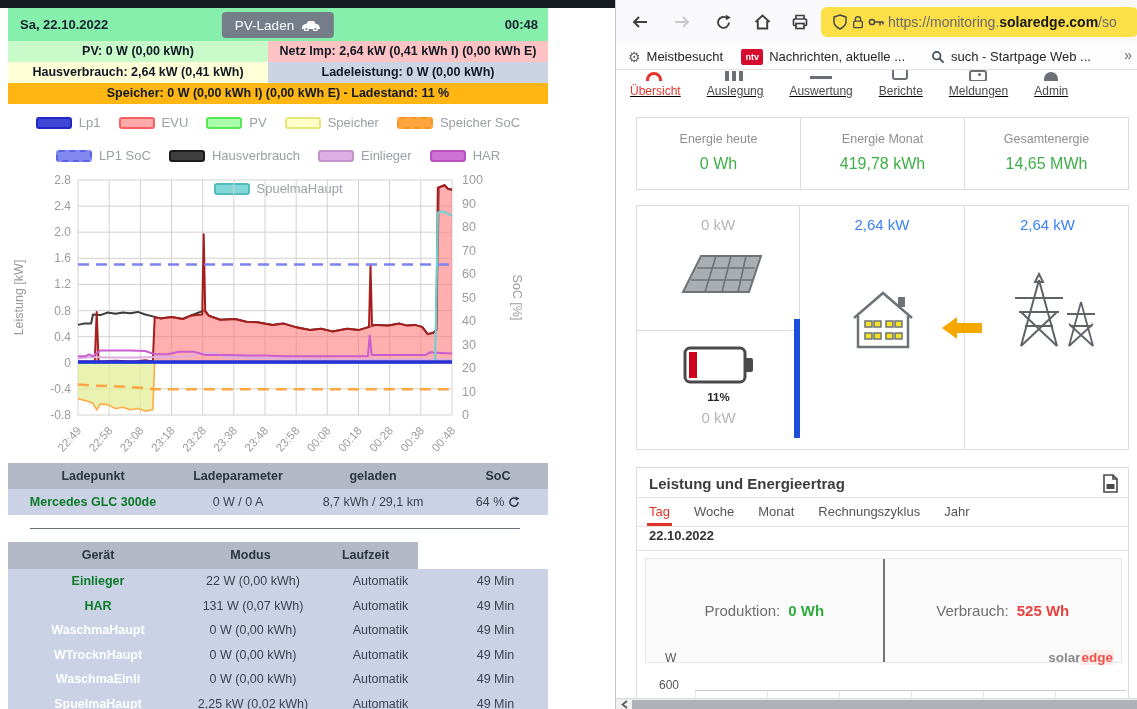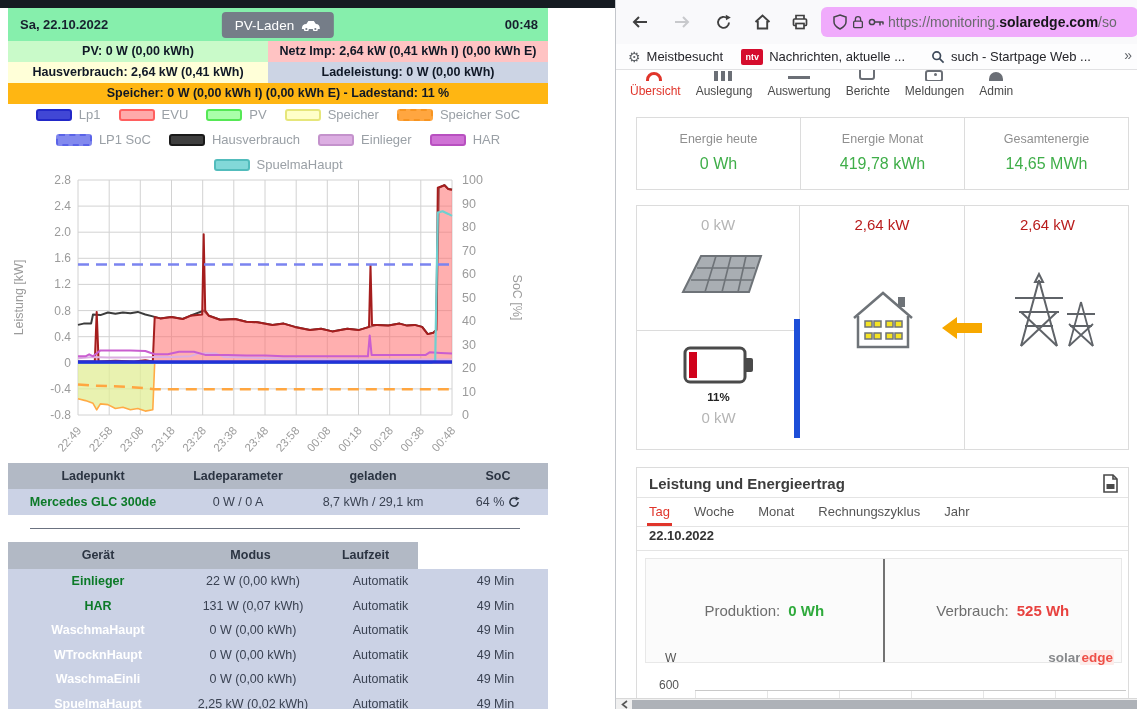--- a/index.html
+++ b/index.html
@@ -14,21 +14,21 @@
   .app-topbar .time{position:absolute;right:10px;top:0;line-height:33px;font-size:13px;font-weight:600;color:#17202e;}
   .pv-laden{position:absolute;left:50%;transform:translateX(-50%);top:4px;height:26px;background:#757d88;
             border:none;border-radius:4px;color:#fff;font-size:13.5px;padding:0 13px;display:flex;align-items:center;gap:7px;
             font-family:inherit;cursor:pointer;}
   .status-cell{position:absolute;height:21px;line-height:21px;text-align:center;font-size:12.5px;font-weight:bold;color:#101826;white-space:nowrap;overflow:hidden;}
   .cell-pv{left:8px;top:41px;width:260px;background:#c9fac9;}
   .cell-netz{left:268px;top:41px;width:280px;background:#ffc3c3;}
   .cell-haus{left:8px;top:62px;width:260px;background:#ffffd8;}
   .cell-lade{left:268px;top:62px;width:280px;background:#ccd4e4;}
   .cell-speicher{left:8px;top:83px;width:540px;background:#ffb612;}
-  .legend{position:absolute;left:8px;top:107px;width:540px;display:flex;flex-direction:column;gap:10px;justify-content:center;}
+  .legend{position:absolute;left:8px;top:115px;width:540px;display:flex;flex-direction:column;gap:18px;justify-content:center;}
   .legend-row{display:flex;justify-content:center;gap:18px;}
   .legend-item{display:flex;align-items:center;gap:7px;cursor:pointer;}
   .legend-swatch{width:36px;height:12px;border-radius:3px;}
   .legend-label{font-size:13px;color:#9aa0a6;}
   #chart{position:absolute;left:8px;top:170px;}
   
   .tbl{position:absolute;left:8px;width:540px;}
   .tbl-row{display:flex;}
   .tbl-cell{height:26px;line-height:26px;text-align:center;font-size:12.5px;color:#3a4252;white-space:nowrap;overflow:hidden;}
   .tbl-head .tbl-cell{font-weight:bold;color:#2b3442;background:#b2b9c5;}
@@ -38,49 +38,49 @@
   .t2 .tbl-cell{height:24.5px;line-height:24.5px;}
   .t2 .tbl-head .tbl-cell{height:27px;line-height:27px;}
   .name-green{font-weight:bold;color:#0c7a28;}
   .name-white{font-weight:bold;color:#ffffff;}
   .divider{position:absolute;left:30px;top:528px;width:490px;border:none;border-top:1px solid #6b7280;margin:0;}
   .soc-cell{display:flex;align-items:center;justify-content:center;gap:4px;}
   
   .browser{position:absolute;left:615px;top:0;width:522px;height:709px;background:#fff;border-left:1px solid #c3c6cb;}
   .toolbar{position:absolute;left:0;top:0;width:522px;height:44px;background:#f9f9fb;}
   .tb-icon{position:absolute;top:12px;width:20px;height:20px;display:flex;align-items:center;justify-content:center;cursor:pointer;}
-  .urlbar{position:absolute;left:205px;top:7px;width:317px;height:30px;background:#f0abfc;border-radius:6px;
+  .urlbar{position:absolute;left:205px;top:7px;width:317px;height:30px;background:#fde047;border-radius:6px;
           display:flex;align-items:center;gap:3px;padding-left:11px;overflow:hidden;white-space:nowrap;}
   .url-text{font-size:14px;color:#6a6a6e;}
   .url-text b{color:#17171a;font-weight:bold;}
   .bookmarks{position:absolute;left:0;top:44px;width:522px;height:26px;background:#fdfdfe;border-bottom:1px solid #e1e1e3;
              display:flex;align-items:center;padding-left:12px;font-size:13px;color:#25252a;}
   .bm-item{display:flex;align-items:center;gap:6px;cursor:pointer;}
   .gear-glyph{font-size:14px;color:#5f6368;}
   .ntv-badge{width:22px;height:16px;background:#d50c2d;color:#fff;font-size:9px;font-weight:bold;border-radius:2px;
              display:flex;align-items:center;justify-content:center;}
   .bm-overflow{position:absolute;right:6px;top:3px;font-size:14px;color:#5f6368;cursor:pointer;}
   .page{position:absolute;left:0;top:70px;width:522px;height:628px;background:#fff;}
-  .se-tabs{position:absolute;left:14px;top:0px;display:flex;gap:15px;}
+  .se-tabs{position:absolute;left:14px;top:0px;display:flex;gap:26px;text-decoration:underline;}
   .se-tab{display:flex;flex-direction:column;align-items:center;gap:3px;font-size:12px;color:#4a4a4a;cursor:pointer;}
   .se-tab.active{color:#e0352b;}
   .se-ico{height:11px;width:22px;overflow:hidden;position:relative;}
   .panel{position:absolute;left:20px;width:493px;border:1px solid #dcdcdc;background:#fff;}
   .cards{top:47px;height:73px;display:flex;}
   .card{flex:1;text-align:center;border-right:1px solid #dcdcdc;}
   .card:last-child{border-right:none;}
   .card-label{margin-top:14px;font-size:12.5px;color:#8f8f8f;}
   .card-value{margin-top:9px;font-size:16px;color:#3fae49;}
   .flow{top:135px;height:245px;}
   .flow-cell{position:absolute;}
   .cell-solar{left:0;top:0;width:163px;height:125px;border-right:1px solid #dcdcdc;border-bottom:1px solid #dcdcdc;}
   .cell-batt{left:0;top:113px;width:163px;height:119px;border-right:6px solid #1d4ed8;}
   .cell-house{left:163px;top:0;width:165px;height:244px;border-right:1px solid #dcdcdc;}
   .cell-grid{left:328px;top:0;width:165px;height:244px;}
-  .flow-val{position:absolute;top:10px;width:100%;text-align:center;font-size:15px;color:#b91c1c;}
+  .flow-val{position:absolute;top:10px;width:100%;text-align:center;font-size:15px;color:#3b82f6;}
   .flow-val.gray{color:#b5b5b5;}
   .chartpanel{top:397px;height:231px;border-bottom:none;}
   .cp-title{position:absolute;left:0;top:0;width:100%;height:30px;border-bottom:1px solid #e4e4e4;}
   .cp-title span{position:absolute;left:12px;top:7px;font-size:15px;font-weight:bold;color:#3d3d3d;}
   .csv-btn{position:absolute;right:9px;top:6px;cursor:pointer;}
   .cp-tabs{position:absolute;left:12px;top:30px;height:28px;display:flex;gap:24px;align-items:center;font-size:13px;color:#555;}
   .cp-tabs-border{position:absolute;left:0;top:58px;width:100%;border-top:1px solid #e4e4e4;}
   .cp-tab{cursor:pointer;position:relative;height:28px;line-height:28px;}
   .cp-tab.active{color:#e0352b;}
   .cp-tab.active::after{content:"";position:absolute;left:-2px;right:-2px;bottom:0;height:3px;background:#e0352b;}

